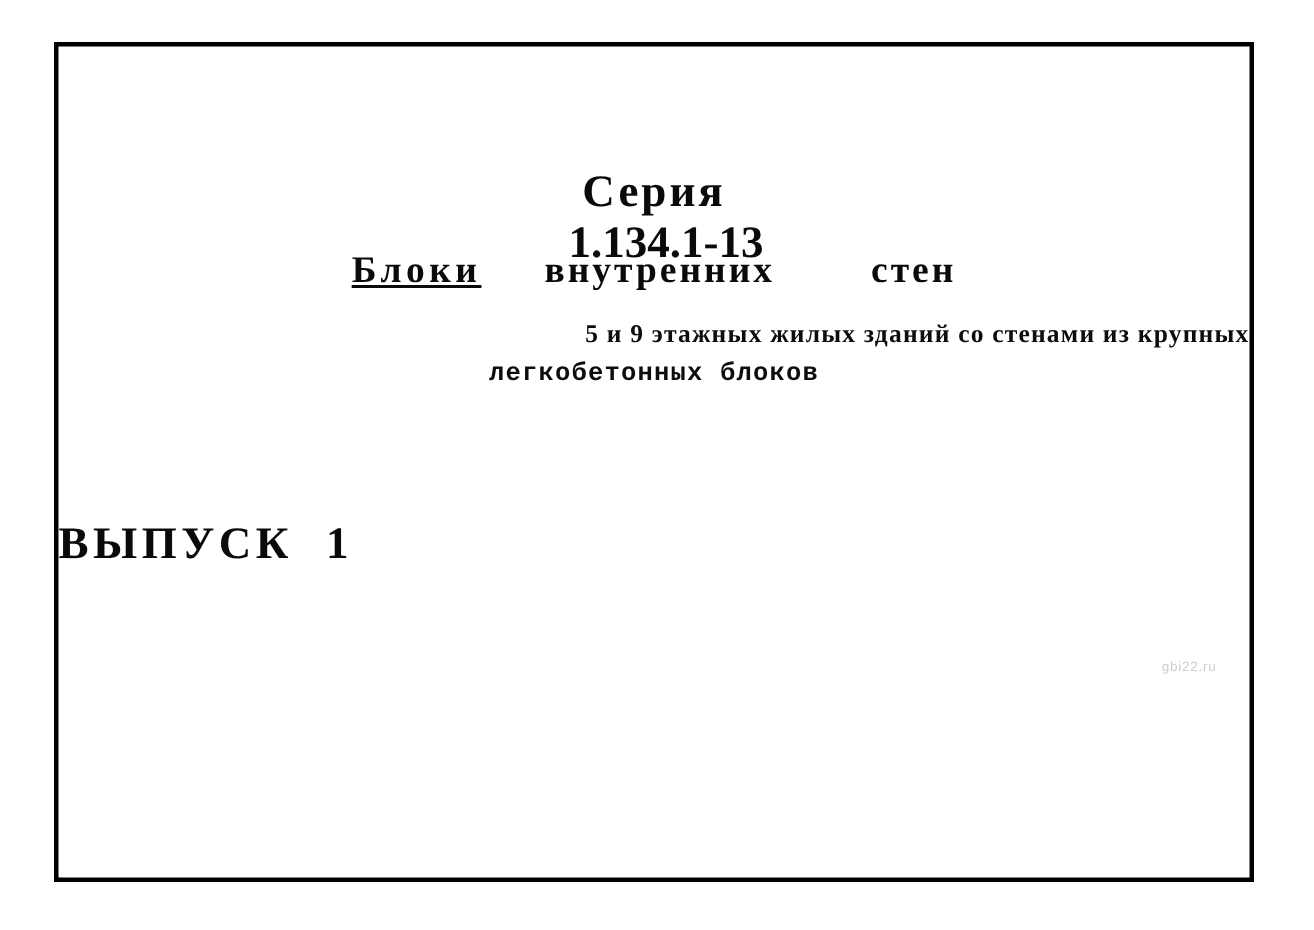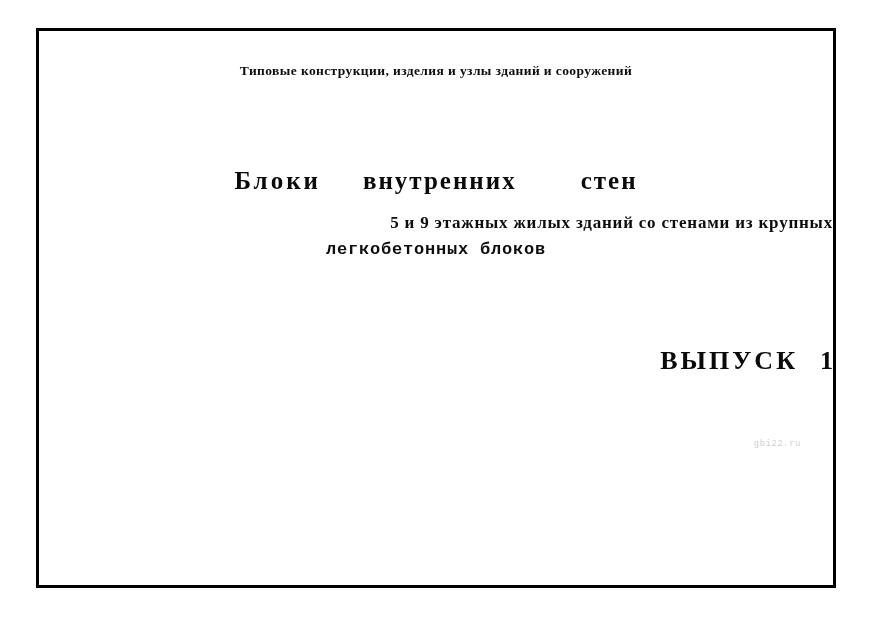--- a/index.html
+++ b/index.html
@@ -79,21 +79,21 @@
     top: 136px;
     left: 0;
     width: 100%;
     text-align: center;
     font-family: "Liberation Serif", serif;
     font-weight: bold;
     font-size: 25px;
     letter-spacing: 1.5px;
     color: #0a0a0a;
   }
-  #title-main .w1 { letter-spacing: 3px; }
+  #title-main .w1 { letter-spacing: 3px; text-decoration: underline; }
   #title-main .w2 { margin-left: 42px; letter-spacing: 2px; margin-top: 16px; }
   #title-main .w3 { margin-left: 64px; letter-spacing: 2px; }
 
   
   #desc1 {
     position: absolute;
     top: 182px;
     left: 0;
     width: 100%;
     text-align: right;
@@ -115,24 +115,24 @@
     letter-spacing: 0.8px;
     color: #0d0d0d;
   }
 
   
   #issue {
     position: absolute;
     top: 315px;
     left: 0;
     width: 100%;
-    text-align: right;
+    text-align: left;
     font-family: "Liberation Serif", serif;
     font-weight: bold;
-    font-size: 26px;
+    font-size: 30px;
     letter-spacing: 3px;
     color: #0a0a0a;
   }
   #issue .issue-number {
     margin-left: 22px;
     letter-spacing: 0;
   }
 
   
   #issue-desc {
@@ -144,39 +144,41 @@
     font-family: "Liberation Serif", serif;
     font-weight: bold;
     font-size: 16.5px;
     letter-spacing: 0.7px;
     color: #0d0d0d;
   }
 
   
   #watermark {
     position: absolute;
-    right: 32px;
+    right: 22px;
     top: 408px;
-    font-family: Liberation Mono, monospace;
+    font-family: Liberation Sans, sans-serif;
     font-size: 9px;
     color: #cfcfcf;
     letter-spacing: 0.5px;
     user-select: none;
     text-align: right;
   }
 </style>
 </head>
 <body>
 
 <div id="page">
 
   <div id="frame">
 
-    <div id="subhead">Типовые конструкции, изделия и узлы зданий и сооружений</div>
 
+    <div id="series">
+      <span class="line series-word">Серия</span><span class="series-number">1.134.1-13</span>
+    </div>
 
     <div id="title-main">
       <span class="w1">Блоки</span><span class="w2">внутренних</span><span class="w3">стен</span>
     </div>
 
     <div id="desc1">5 и 9 этажных жилых зданий со стенами из крупных</div>
 
     <div id="desc2">легкобетонных блоков</div>
 
     <div id="issue">

